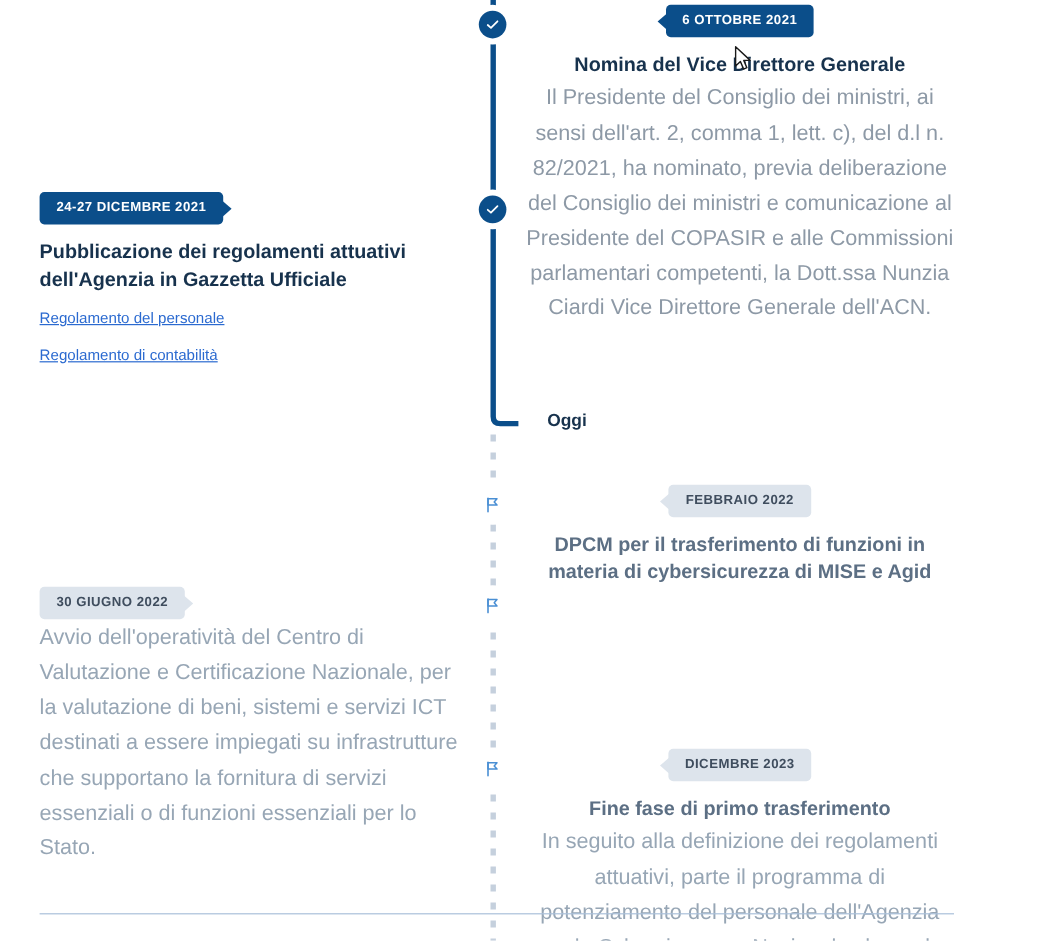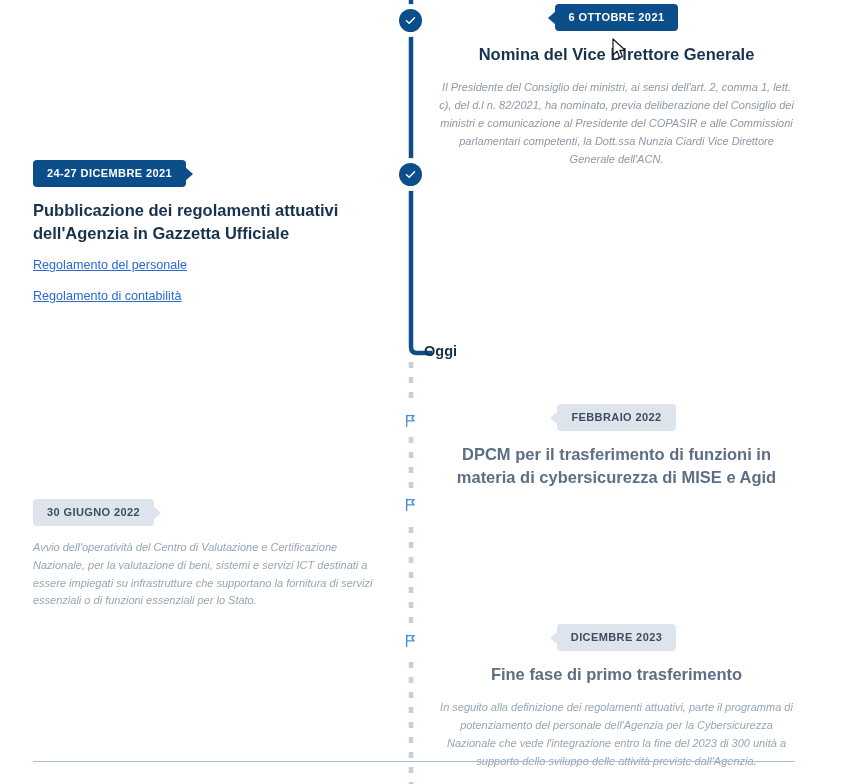--- a/index.html
+++ b/index.html
@@ -130,45 +130,44 @@
     margin: 12px 0 0 0;
     font-size: 16.5px;
     font-weight: bold;
     line-height: 1.42;
     color: #17324d;
   }
   h3.tl-title.future {
     color: #5c6f84;
   }
   p.tl-body {
-    margin: 13px 0 0 0;
-    font-size: 11px;
+    margin: 1px 0 0 0;
+    font-size: 18px;
     line-height: 1.62;
     color: #8d99a6;
-    font-style: italic;
   }
   p.tl-body.future { color: #97a6b5; }
 
   .tl-links {
     margin-top: 10px;
   }
   .tl-link {
     display: block;
     font-size: 12.6px;
     line-height: 1.5;
     color: #2b6ad0;
     text-decoration: underline;
     margin-bottom: 12px;
     cursor: pointer;
   }
 
   
   #today-marker {
     position: absolute;
-    left: 424px;
+    left: 456px;
     top: 344px;
     font-size: 14.5px;
     font-weight: bold;
     color: #17324d;
     line-height: 1;
   }
 
   
   #bottom-divider {
     position: absolute;
@@ -251,21 +250,21 @@
 
 <div class="tl-row" style="top:488px;">
   <div class="tl-node node-future" style="top:0px;">
     <span class="node-disc">
       <svg width="15" height="15" viewBox="0 0 18 18" xmlns="http://www.w3.org/2000/svg">
         <path d="M4.4 16.2 L4.4 2.6" fill="none" stroke="#4a8fd4" stroke-width="1.6" stroke-linecap="round"></path>
         <path d="M4.4 3.1 L13.4 3.1 L10.6 6.3 L13.4 9.5 L4.4 9.5 Z" fill="none" stroke="#4a8fd4" stroke-width="1.5" stroke-linejoin="round"></path>
       </svg>
     </span>
   </div>
-  <div class="tl-side side-left" style="top:11px;">
+  <div class="tl-side side-left" style="top:1px;">
     <span class="date-badge badge-future badge-arrow-right">30 GIUGNO 2022</span>
     <p class="tl-body future">Avvio dell'operatività del Centro di Valutazione e Certificazione Nazionale, per la valutazione di beni, sistemi e servizi ICT destinati a essere impiegati su infrastrutture che supportano la fornitura di servizi essenziali o di funzioni essenziali per lo Stato.</p>
   </div>
 </div>
 
 <div class="tl-row" style="top:624px;">
   <div class="tl-node node-future" style="top:0px;">
     <span class="node-disc">
       <svg width="15" height="15" viewBox="0 0 18 18" xmlns="http://www.w3.org/2000/svg">
         <path d="M4.4 16.2 L4.4 2.6" fill="none" stroke="#4a8fd4" stroke-width="1.6" stroke-linecap="round"></path>

